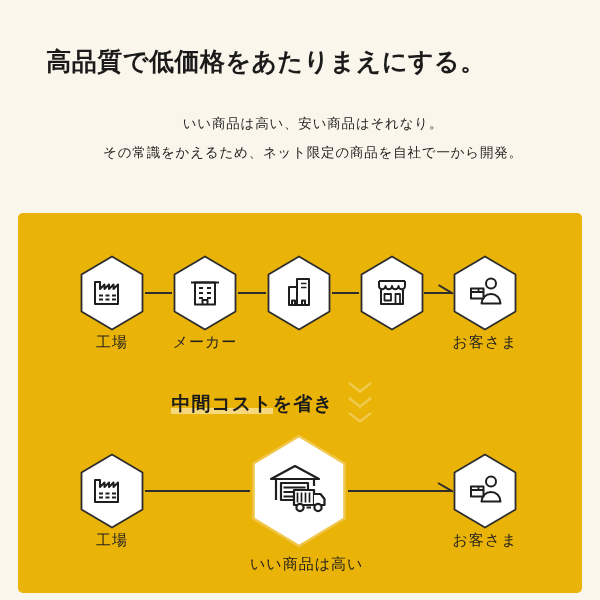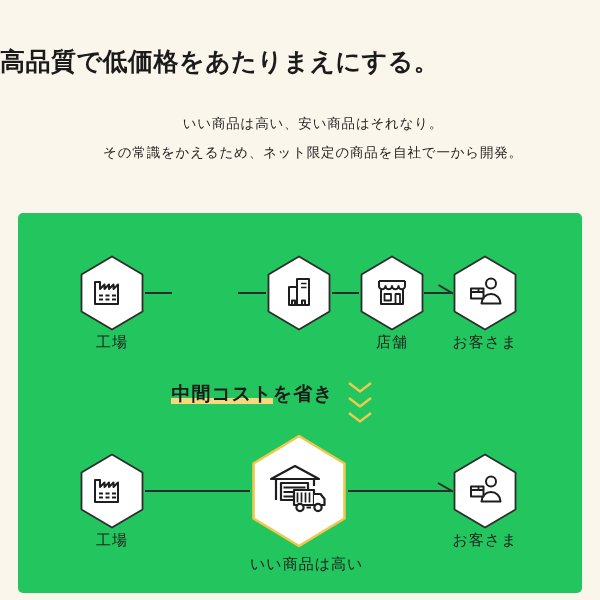--- a/index.html
+++ b/index.html
@@ -3,43 +3,43 @@
 <meta charset="utf-8">
 <style>
   html,body{margin:0;padding:0;}
   body{
     width:600px;height:600px;position:relative;overflow:hidden;
     background:#fbf6eb;
     font-family:"Liberation Sans","DejaVu Sans",sans-serif;
     color:#1e1e1e;
   }
   .page-title{
-    position:absolute;top:45px;left:0;width:532px;
+    position:absolute;top:45px;left:0;width:532px;text-align:center;
     font-size:25px;font-weight:600;letter-spacing:0.5px;color:#1b1b1b;
   }
   .subtitle{
     position:absolute;top:110px;left:13px;width:600px;text-align:center;
     font-size:13.5px;font-weight:500;line-height:28.5px;letter-spacing:0.8px;color:#232323;
   }
   .card{
     position:absolute;left:18px;top:213px;width:564px;height:380px;
-    background:#22c55e;border-radius:5px;
+    background:#eab308;border-radius:5px;
   }
   .node{position:absolute;text-align:center;}
   .node .hexwrap{display:block;}
   .node .node-label{
     font-size:15px;font-weight:500;letter-spacing:1px;color:#1e1e1e;white-space:nowrap;
   }
   .n-small{width:94px;}
   .n-small .node-label{margin-top:2px;}
   .connector{position:absolute;height:2px;background:#2d2d2d;}
   .arrowsvg{position:absolute;}
   .transition-row{
     position:absolute;left:0;top:168px;width:508px;
-    display:flex;justify-content:center;gap:13px;
+    display:flex;align-items:center;justify-content:center;gap:13px;
   }
   .transition-text{
     font-size:19px;font-weight:600;letter-spacing:1px;color:#1b1b1b;white-space:nowrap;
   }
   .hl{
     background-image:linear-gradient(#f6d87d,#f6d87d);
     background-repeat:no-repeat;
     background-size:100% 6px;
     background-position:left 100%;
   }
@@ -62,20 +62,36 @@
         <g fill="none" stroke="#1e1e1e" stroke-width="2" stroke-linejoin="round">
           <path d="M16 49 V27 H21 V34 L25.5 29.5 V34 L30 29.5 V34 L34.5 29.5 V34 L39 29.5 V49 Z"></path>
           <path d="M20 40.5 H24 M26.5 40.5 H30.5 M33 40.5 H37" stroke-width="1.8"></path>
           <path d="M20 44.5 H24 M26.5 44.5 H30.5 M33 44.5 H37" stroke-width="1.8"></path>
         </g>
       </svg>
     </span>
     <div class="node-label">工場</div>
   </div>
 
+  <div class="node n-small" style="left:140px;top:42px;">
+    <span class="hexwrap">
+      <svg width="66" height="76" viewBox="0 0 66 76" style="display:block;margin:0 auto;">
+        <polygon points="33,1.5 63.5,19.5 63.5,56.5 33,74.5 2.5,56.5 2.5,19.5" fill="#fff" stroke="#2d2d2d" stroke-width="1.8" stroke-linejoin="round"></polygon>
+        <g fill="none" stroke="#1e1e1e" stroke-width="2" stroke-linejoin="round">
+          <path d="M19 27.5 H47"></path>
+          <rect x="23" y="27.5" width="20" height="22"></rect>
+          <path d="M27 33 H31 M35 33 H39" stroke-width="1.8"></path>
+          <path d="M27 38 H31 M35 38 H39" stroke-width="1.8"></path>
+          <path d="M27 43 H31 M35 43 H39" stroke-width="1.8"></path>
+          <path d="M30.5 49.5 V45 H35.5 V49.5"></path>
+        </g>
+      </svg>
+    </span>
+    <div class="node-label">メーカー</div>
+  </div>
 
   <div class="node n-small" style="left:234px;top:42px;">
     <span class="hexwrap">
       <svg width="66" height="76" viewBox="0 0 66 76" style="display:block;margin:0 auto;">
         <polygon points="33,1.5 63.5,19.5 63.5,56.5 33,74.5 2.5,56.5 2.5,19.5" fill="#fff" stroke="#2d2d2d" stroke-width="1.8" stroke-linejoin="round"></polygon>
         <g fill="none" stroke="#1e1e1e" stroke-width="2" stroke-linejoin="round">
           <rect x="31" y="24" width="12" height="26"></rect>
           <path d="M35 28.5 H40.5 M35 32.5 H40.5" stroke-width="1.7"></path>
           <rect x="23" y="32" width="8" height="18"></rect>
           <path d="M26 50 V45.5 H29 V50"></path>
@@ -91,21 +107,20 @@
         <polygon points="33,1.5 63.5,19.5 63.5,56.5 33,74.5 2.5,56.5 2.5,19.5" fill="#fff" stroke="#2d2d2d" stroke-width="1.8" stroke-linejoin="round"></polygon>
         <g fill="none" stroke="#1e1e1e" stroke-width="2" stroke-linejoin="round">
           <path d="M20 26 H46 M20 26 V31 M46 26 V31"></path>
           <path d="M20 31 a3.25 3.25 0 0 0 6.5 0 a3.25 3.25 0 0 0 6.5 0 a3.25 3.25 0 0 0 6.5 0 a3.25 3.25 0 0 0 6.5 0"></path>
           <path d="M22 35 V49 H44 V35"></path>
           <rect x="25.5" y="39" width="6.5" height="6.5" stroke-width="1.8"></rect>
           <path d="M36.5 49 V39 H41 V49" stroke-width="1.8"></path>
         </g>
       </svg>
     </span>
-    <div class="node-label">店舗</div>
   </div>
 
   <div class="node n-small" style="left:420px;top:42px;">
     <span class="hexwrap">
       <svg width="66" height="76" viewBox="0 0 66 76" style="display:block;margin:0 auto;">
         <polygon points="33,1.5 63.5,19.5 63.5,56.5 33,74.5 2.5,56.5 2.5,19.5" fill="#fff" stroke="#2d2d2d" stroke-width="1.8" stroke-linejoin="round"></polygon>
         <g fill="none" stroke="#1e1e1e" stroke-width="2" stroke-linejoin="round">
           <circle cx="39" cy="28.5" r="5"></circle>
           <path d="M29.5 48.5 a9.5 9.5 0 0 1 19 0 Z"></path>
           <rect x="19" y="33.5" width="12.5" height="10" fill="#fff"></rect>

